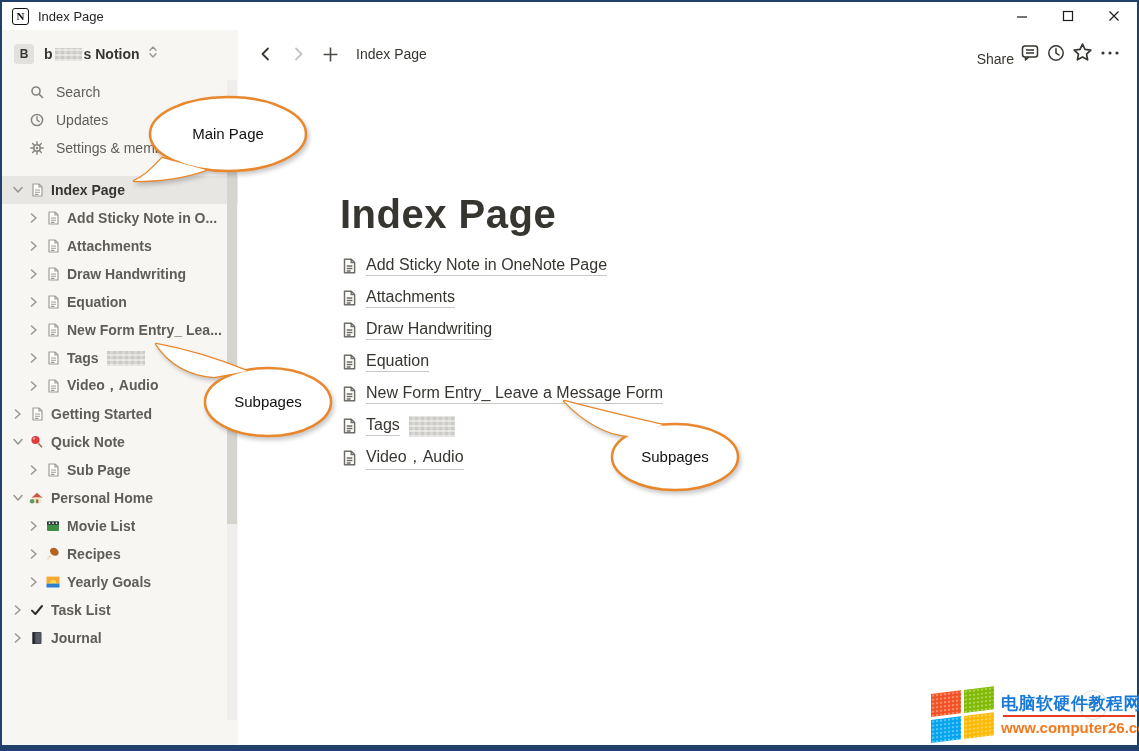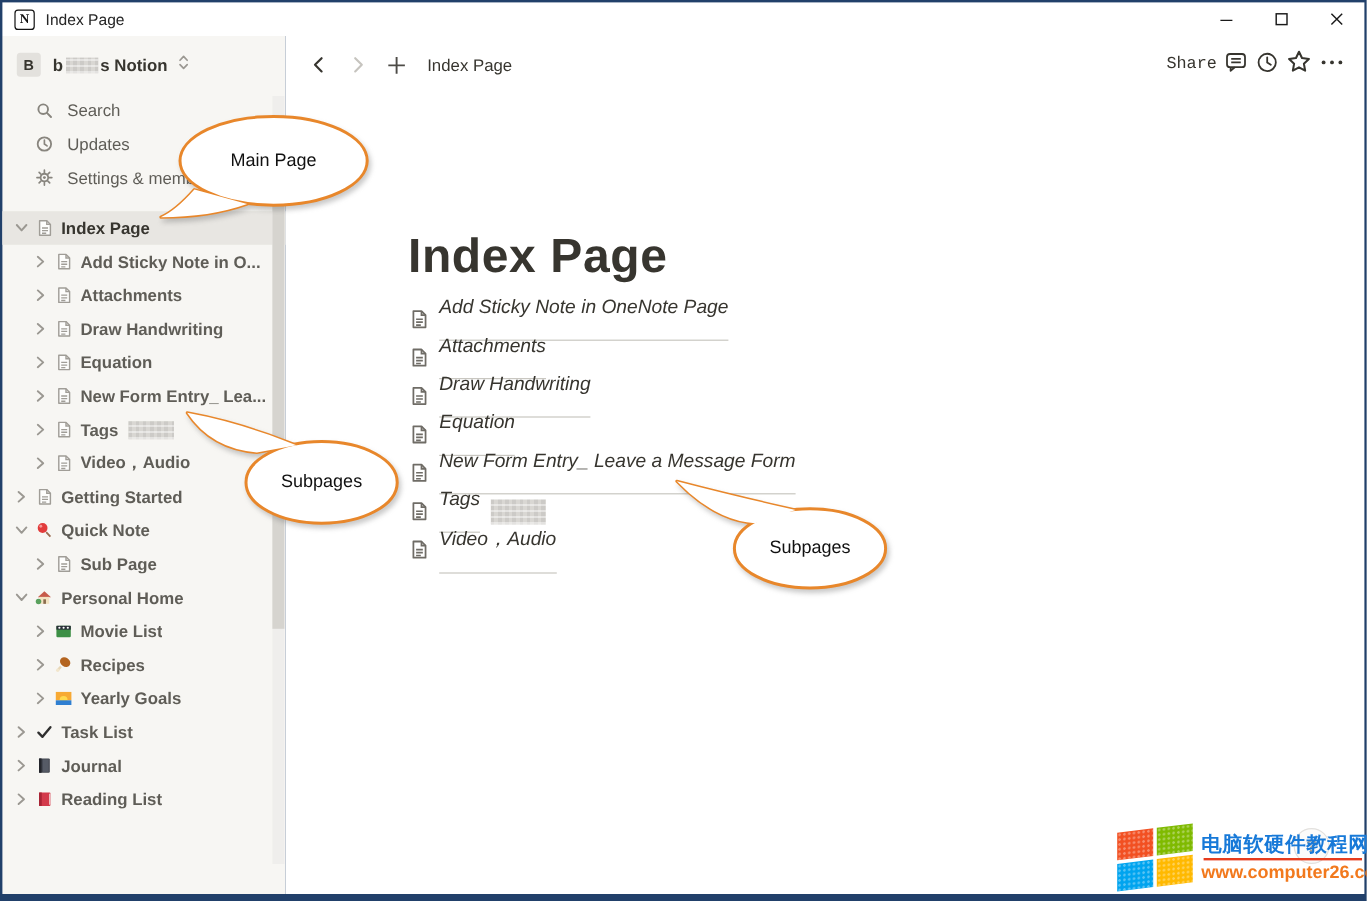--- a/index.html
+++ b/index.html
@@ -45,28 +45,28 @@
     display:flex; align-items:center; padding-left:16px; color:#5f5d57; font-size:14px; font-weight:500; }
   .newpage .plus { margin-right:12px; display:flex; }
   .sb-track { position:absolute; right:1px; top:50px; width:10px; height:640px; background:#efeeec; }
   .sb-thumb { position:absolute; right:1px; top:66px; width:10px; height:428px; background:#d6d4cf; }
 
   
   .main { position:absolute; left:238px; top:30px; width:899px; height:715px; background:#ffffff; }
   .toolbar { height:48px; display:flex; align-items:center; padding:0 16px; }
   .nav-ic { width:24px; height:24px; display:flex; align-items:center; justify-content:center; margin-right:8px; }
   .crumb { margin-left:6px; font-size:14px; color:#37352f; }
-  .tb-right { margin-left:auto; display:flex; align-items:center; gap:6px;font-family:Liberation Mono, monospace; }
+  .tb-right { margin-left:auto; display:flex; align-items:flex-end; gap:6px; }
   .share { font-size:14px; color:#37352f; }
   .body { padding-left:102px; }
   .page-title { margin-top:112px; font-size:40px; font-weight:bold; color:#37352f; letter-spacing:.5px; line-height:48px; }
   .links { margin-top:12px; }
   .lrow { height:32px; display:flex; align-items:center; }
   .lrow .picon { width:18px; height:18px; margin:0 8px 0 0; flex:0 0 18px; }
-  .ltext { font-size:16px; font-weight:500; color:#37352f; border-bottom:1px solid #c9c7c1; padding-bottom:17px; white-space:nowrap;font-style:italic; }
+  .ltext { font-size:16px; font-weight:500; color:#37352f; border-bottom:1px solid #c9c7c1; padding-bottom:1px; white-space:nowrap; }
 
   
   .callout-svg { position:absolute; left:0; top:0; pointer-events:none; z-index:50;
     filter:drop-shadow(2px 3px 2px rgba(100,100,100,.35)); }
   .callout-text { position:absolute; z-index:51; text-align:center; font-size:15px; color:#111; pointer-events:none; }
 
   
   .help-btn { position:absolute; left:1078px; top:690px; width:30px; height:30px; border-radius:50%;
     background:#fbfbfa; border:1px solid #e3e1de; color:#a5a29c; font-size:15px; font-weight:bold;
     display:flex; align-items:center; justify-content:center; z-index:55; }
@@ -440,33 +440,20 @@
             <svg width="10" height="12" viewBox="0 0 10 12">
               <use href="#chev"></use>
             </svg>
           </span>
         <span class="picon">
             <svg width="16" height="16" viewBox="0 0 16 16">
               <use href="#notebook"></use>
             </svg>
           </span>
         <span class="slabel">Journal</span>
-      </div>
-      <div class="srow">
-        <span class="chev">
-            <svg width="10" height="12" viewBox="0 0 10 12">
-              <use href="#chev"></use>
-            </svg>
-          </span>
-        <span class="picon">
-            <svg width="16" height="16" viewBox="0 0 16 16">
-              <use href="#redbook"></use>
-            </svg>
-          </span>
-        <span class="slabel">Reading List</span>
       </div>
     </div>
 
     <div class="sb-track"></div>
     <div class="sb-thumb"></div>
 
   </div>
 
   <div class="main">
     <div class="toolbar">

